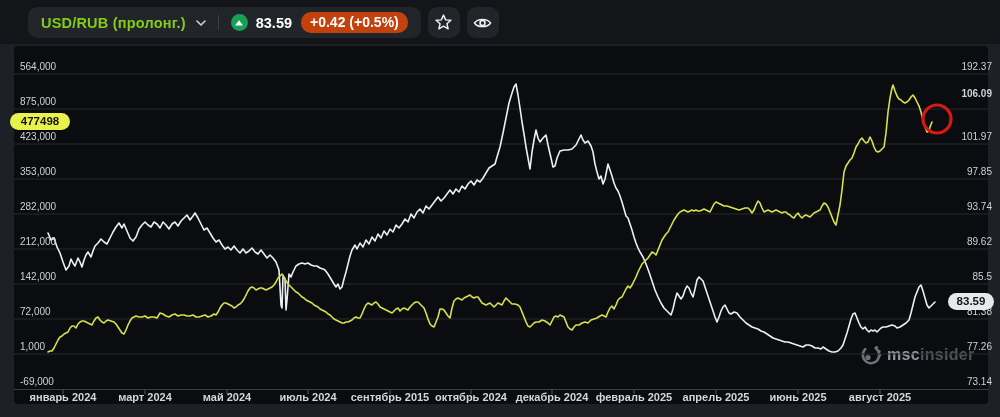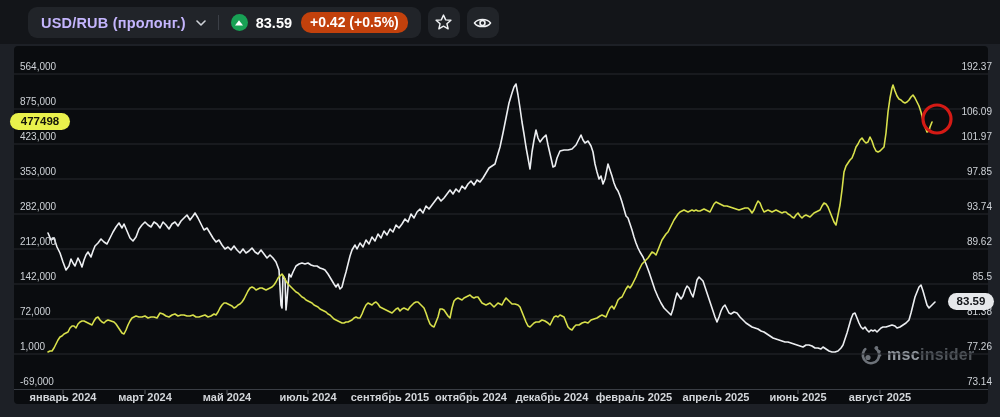--- a/index.html
+++ b/index.html
@@ -2,21 +2,21 @@
 <html><head>
 <meta charset="utf-8">
 <style>
   html,body{margin:0;padding:0;background:#15171b;}
   .app{position:relative;width:1000px;height:417px;background:#1d2026;overflow:hidden;
        font-family:"Liberation Sans","DejaVu Sans",sans-serif;-webkit-font-smoothing:antialiased;}
   .topstrip{position:absolute;left:0;top:0;width:1000px;height:44px;background:#131519;}
   
   .toolbar{position:absolute;left:28px;top:7px;height:31px;display:flex;gap:7px;z-index:30;}
   .symbol-pill{display:flex;align-items:center;background:#212429;border-radius:9px;padding:0 13px;height:31px;}
-  .symbol-label{color:#c4b5fd;font-size:14.5px;font-weight:700;letter-spacing:.2px;}
+  .symbol-label{color:#84cc16;font-size:14.5px;font-weight:700;letter-spacing:.2px;}
   .chev{margin-left:10px;display:flex;align-items:center;}
   .tdivider{width:1px;height:15px;background:#3b3f46;margin:0 12px;}
   .up-circle{width:17px;height:17px;border-radius:50%;background:#18a155;display:flex;align-items:center;justify-content:center;}
   .price-label{color:#fff;font-size:14.5px;font-weight:700;margin-left:8px;}
   .change-pill{margin-left:9px;background:#c2410c;border-radius:10px;padding:2px 9px 3px;color:#fff;font-size:14px;font-weight:700;}
   .icon-btn{width:32px;height:31px;background:#212429;border-radius:9px;display:flex;align-items:center;justify-content:center;cursor:pointer;}
   
   .chart-area{position:absolute;left:14px;top:46px;width:974px;height:358px;background:#0a0c0f;border-radius:4px;}
   .plot-svg{position:absolute;left:0;top:0;width:1000px;height:417px;z-index:5;}
   .yl{position:absolute;height:11px;line-height:11px;font-size:10px;font-weight:500;color:#ced2d7;z-index:6;}
@@ -86,21 +86,21 @@
       <div class="yl yl-left" style="top: 166px;">353,000</div>
       <div class="yl yl-left" style="top: 201px;">282,000</div>
       <div class="yl yl-left" style="top: 236px;">212,000</div>
       <div class="yl yl-left" style="top: 271px;">142,000</div>
       <div class="yl yl-left" style="top: 306px;">72,000</div>
       <div class="yl yl-left" style="top: 341px;">1,000</div>
       <div class="yl yl-left" style="top: 376px;">-69,000</div>
     </div>
   <div id="right-labels">
       <div class="yl yl-right" style="top: 61px;">192.37</div>
-      <div class="yl yl-right" style="top: 106px;">106.09</div>
+      <div class="yl yl-right" style="top: 88px; font-weight: bold;">106.09</div>
       <div class="yl yl-right" style="top: 131px;">101.97</div>
       <div class="yl yl-right" style="top: 166px;">97.85</div>
       <div class="yl yl-right" style="top: 201px;">93.74</div>
       <div class="yl yl-right" style="top: 236px;">89.62</div>
       <div class="yl yl-right" style="top: 271px;">85.5</div>
       <div class="yl yl-right" style="top: 306px;">81.38</div>
       <div class="yl yl-right" style="top: 341px;">77.26</div>
       <div class="yl yl-right" style="top: 376px;">73.14</div>
     </div>
   <div id="x-labels">

